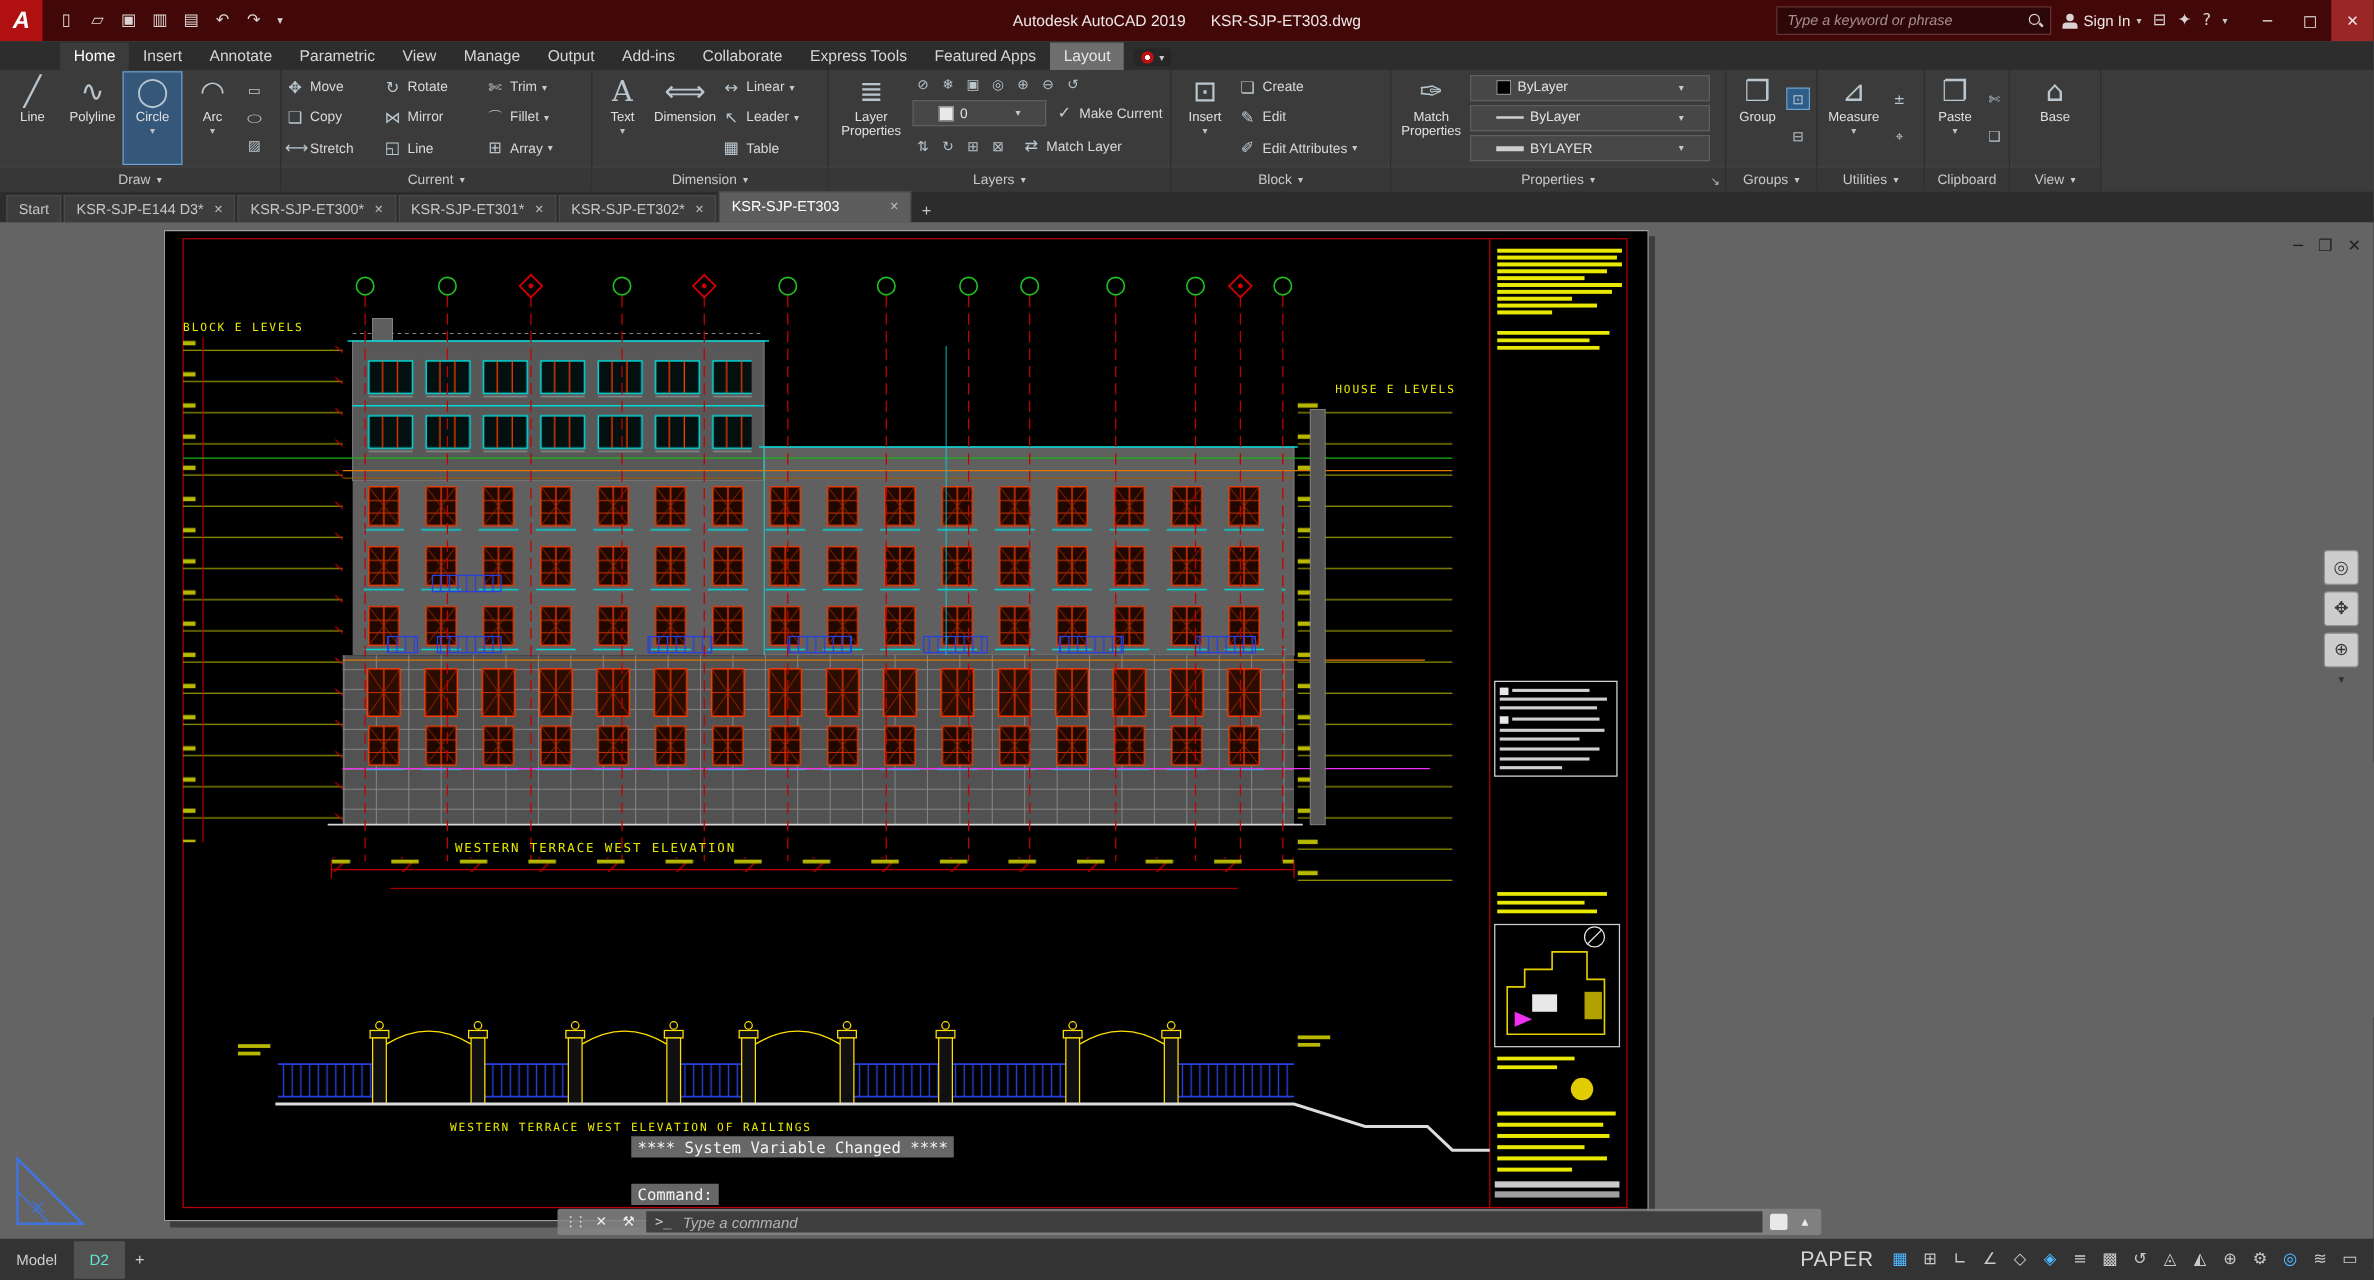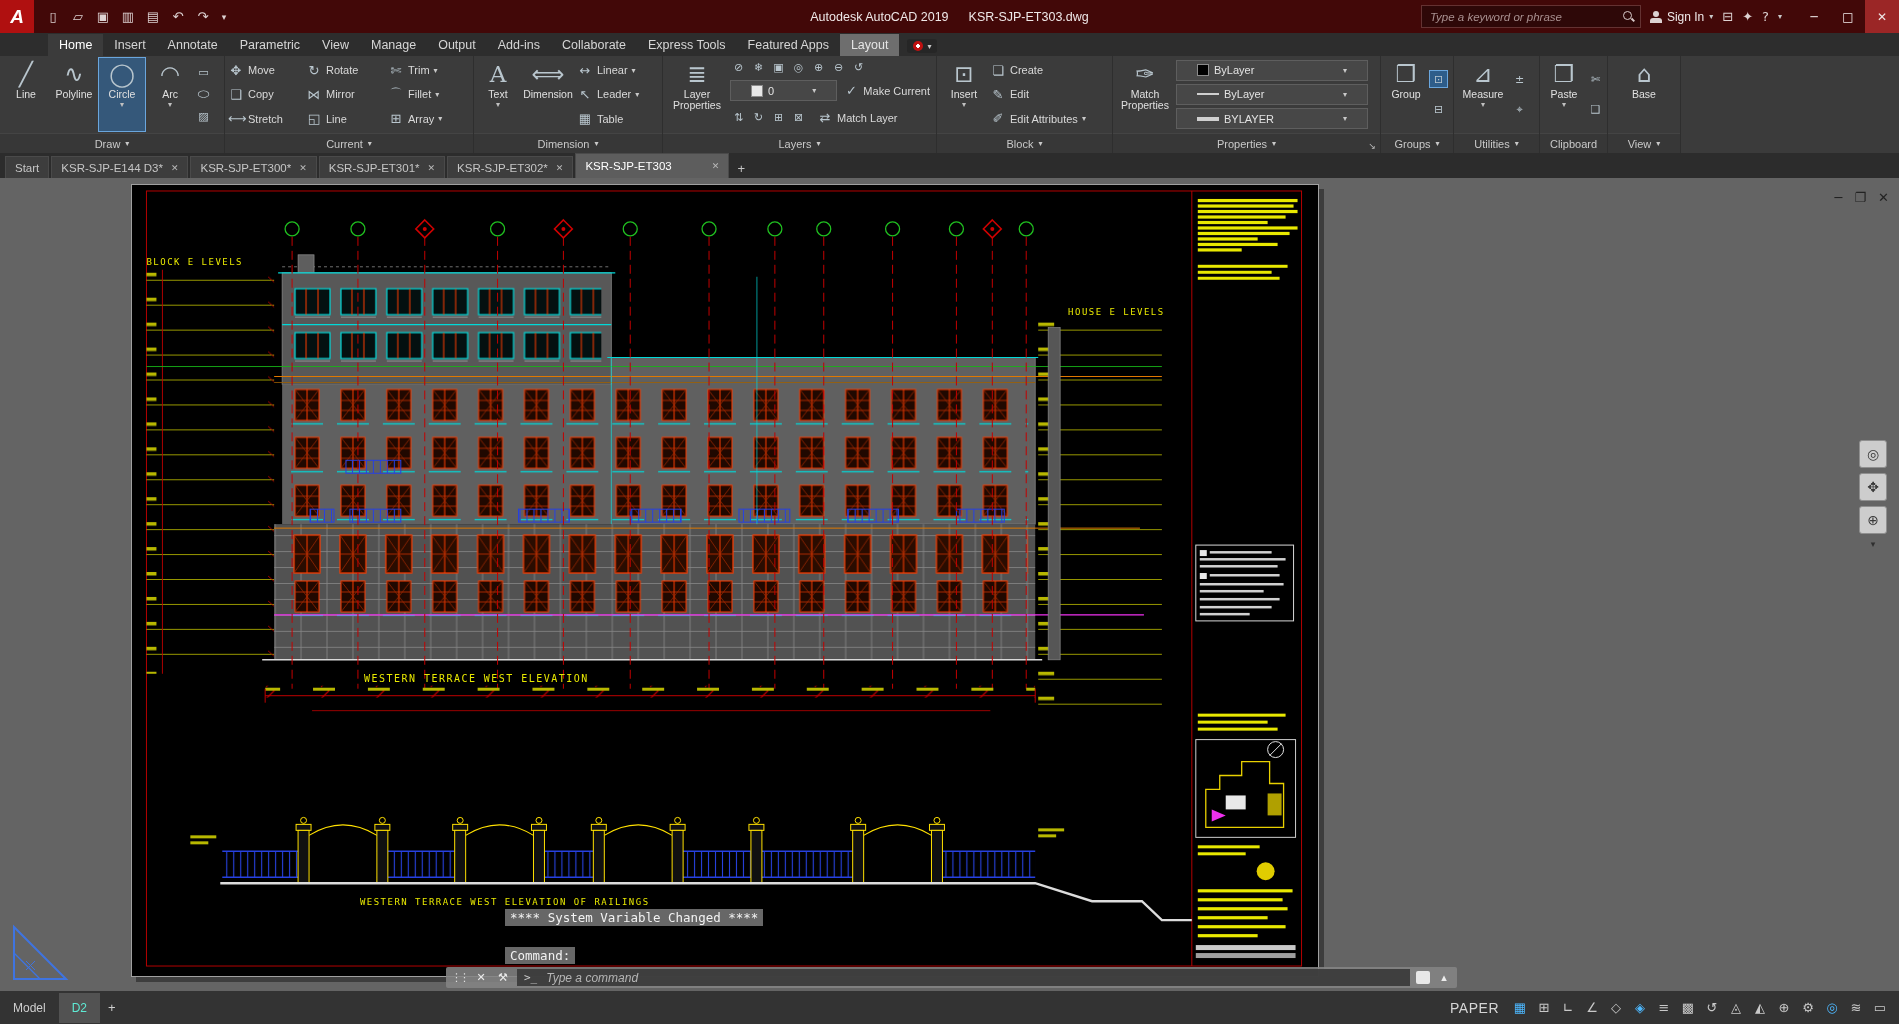--- a/index.html
+++ b/index.html
@@ -90,21 +90,21 @@
   .cmdinput input{flex:1;background:transparent;border:none;outline:none;font-size:12px;font-style:italic;color:#dcdcdc;font-family:"Liberation Sans",sans-serif;}
   .cmdinput input::placeholder{color:#b5b5b5;}
   .cmdpill{width:14px;height:13px;background:#e8e8e8;border-radius:2px;}
 
   
   .statusbar{position:absolute;bottom:0;left:0;right:0;height:33px;background:#333;display:flex;align-items:center;color:#cfcfcf;font-size:12px;}
   .sb-tab{padding:8px 13px;}
   .sb-tab.active{background:#525252;color:#5eead4;}
   .sb-add{padding:8px 8px;font-size:13px;}
   .sb-right{margin-left:auto;display:flex;align-items:center;gap:2px;padding-right:8px;}
-  .paper{font-size:14px;letter-spacing:.5px;color:#d6d6d6;margin-right:8px;}
+  .paper{font-size:17px;letter-spacing:.5px;color:#d6d6d6;margin-right:8px;}
   .sic{width:22px;height:21px;display:flex;align-items:center;justify-content:center;font-family:"DejaVu Sans",sans-serif;font-size:13px;color:#c9c9c9;}
   .sic.on{color:#4db8ff;}
 </style>
 </head>
 <body>
 
 <div class="app">
 
   <div class="titlebar">
     <div class="logo">A</div>

